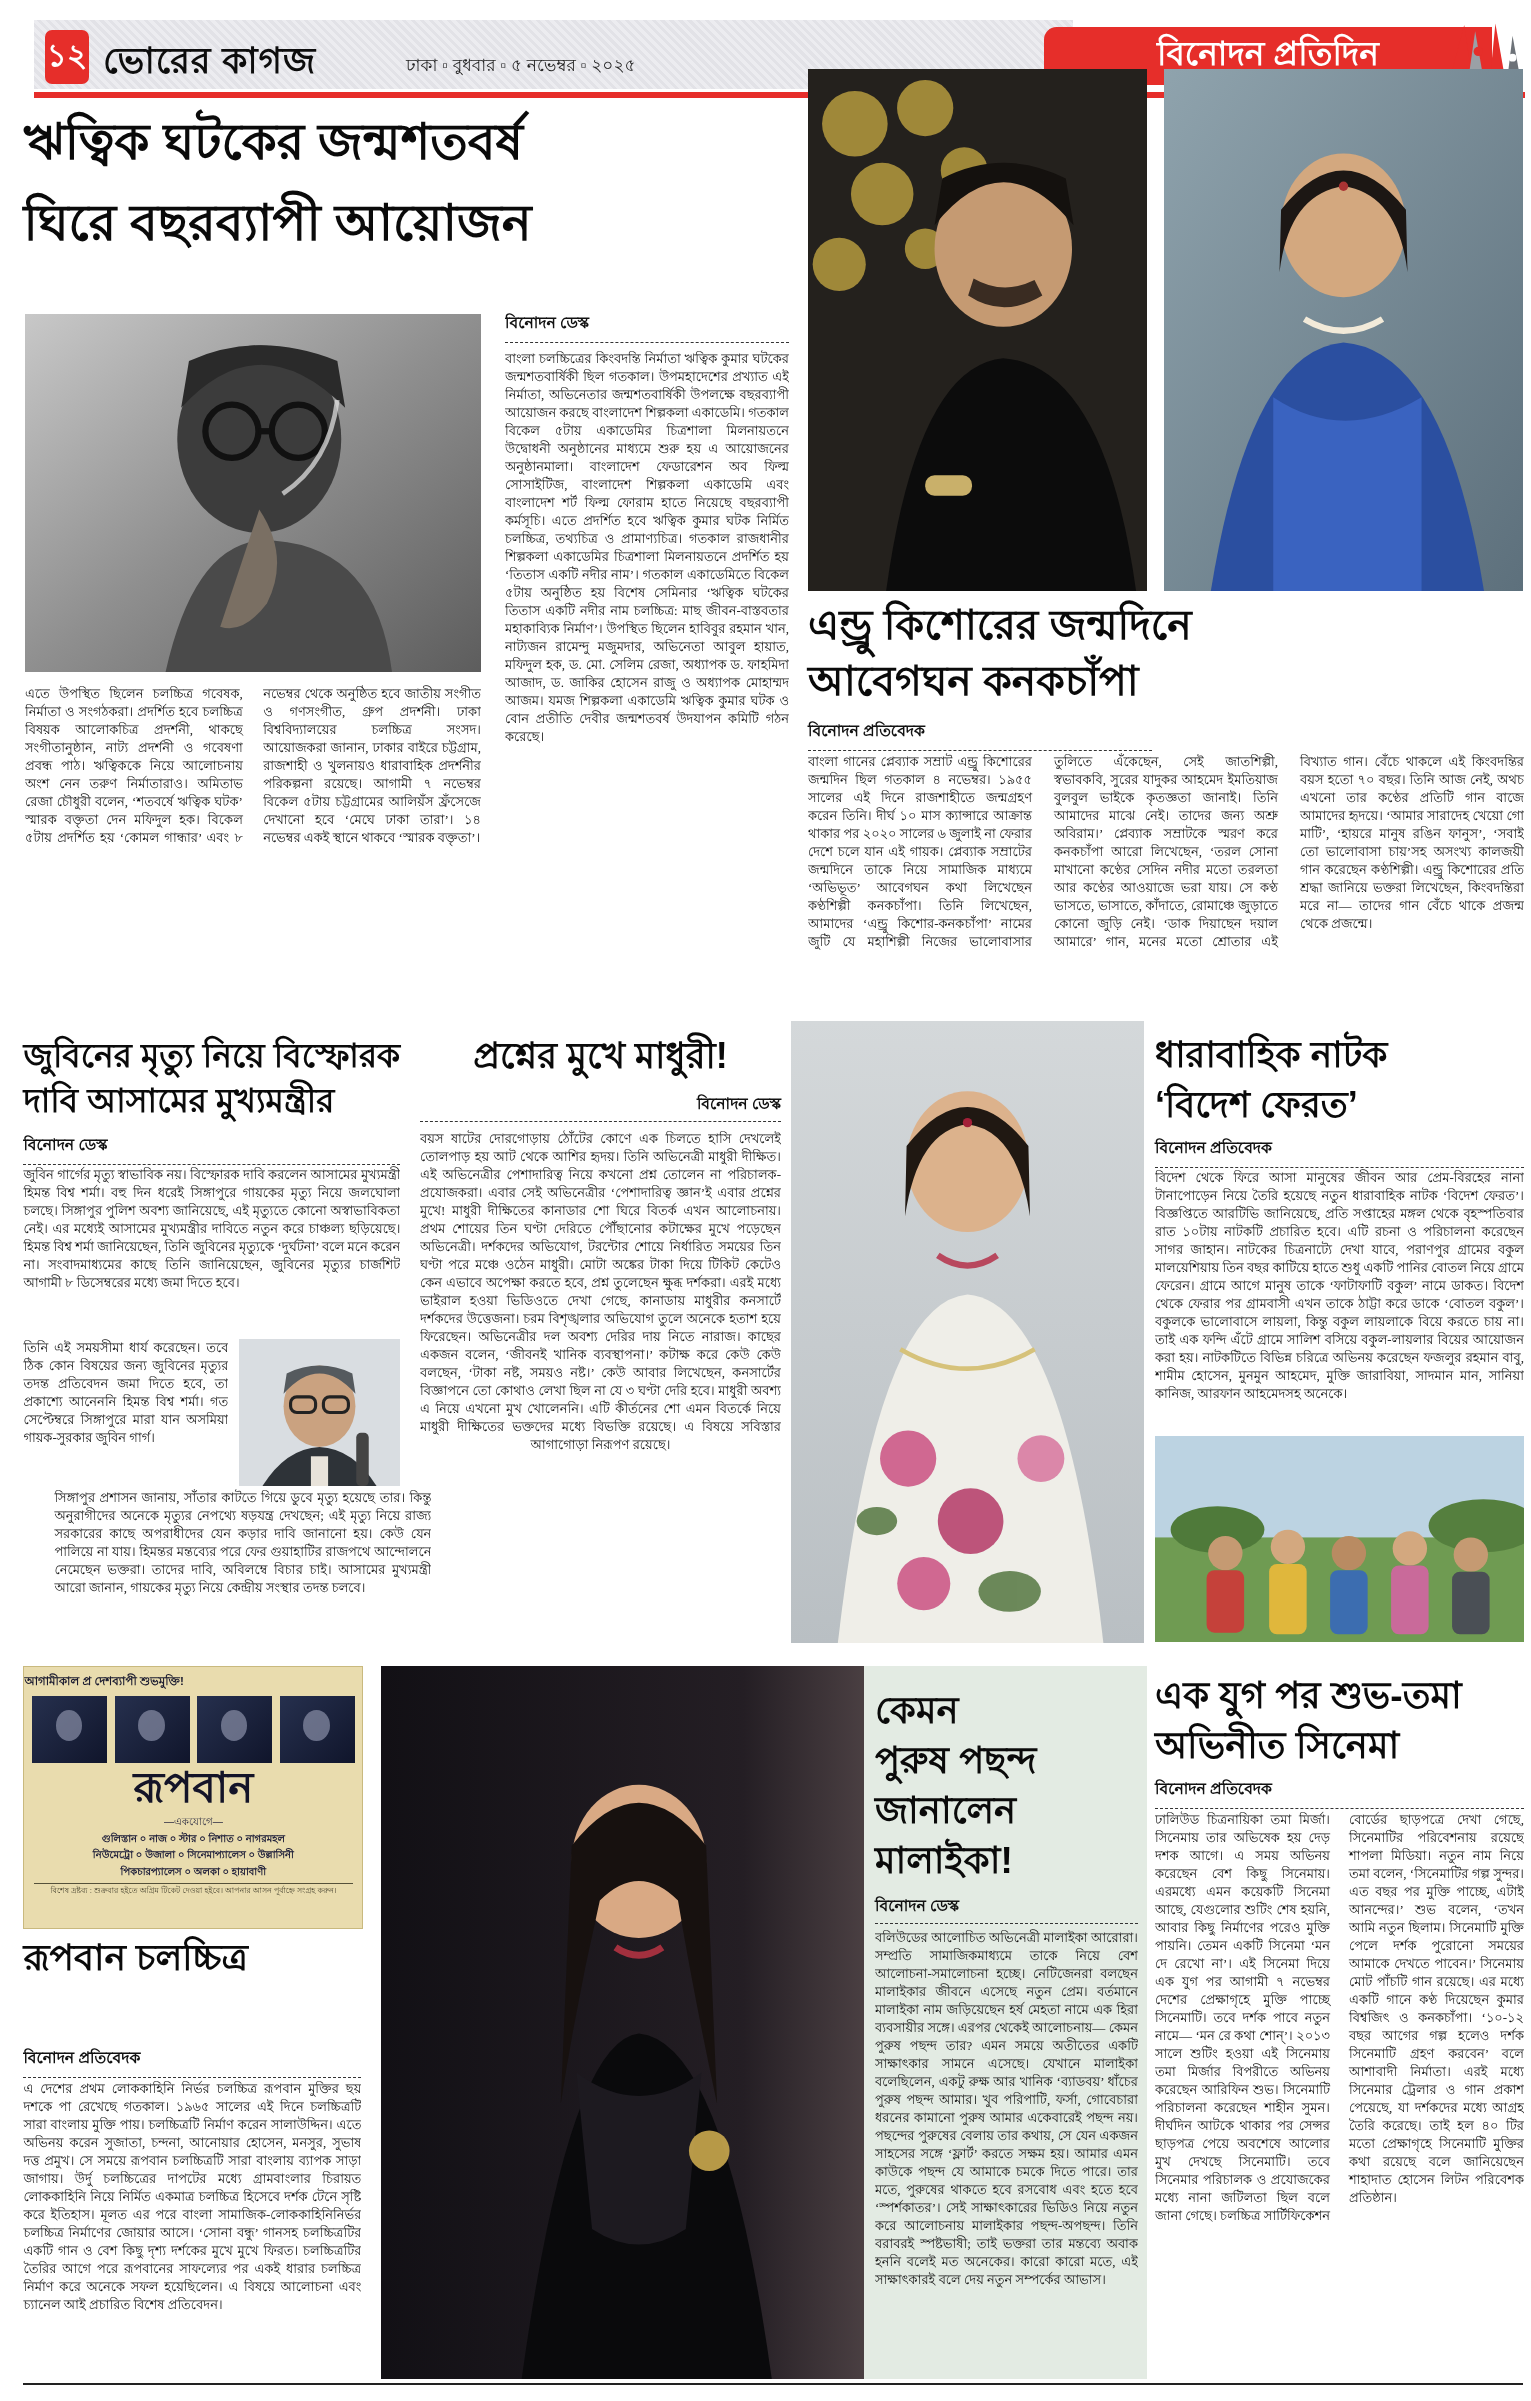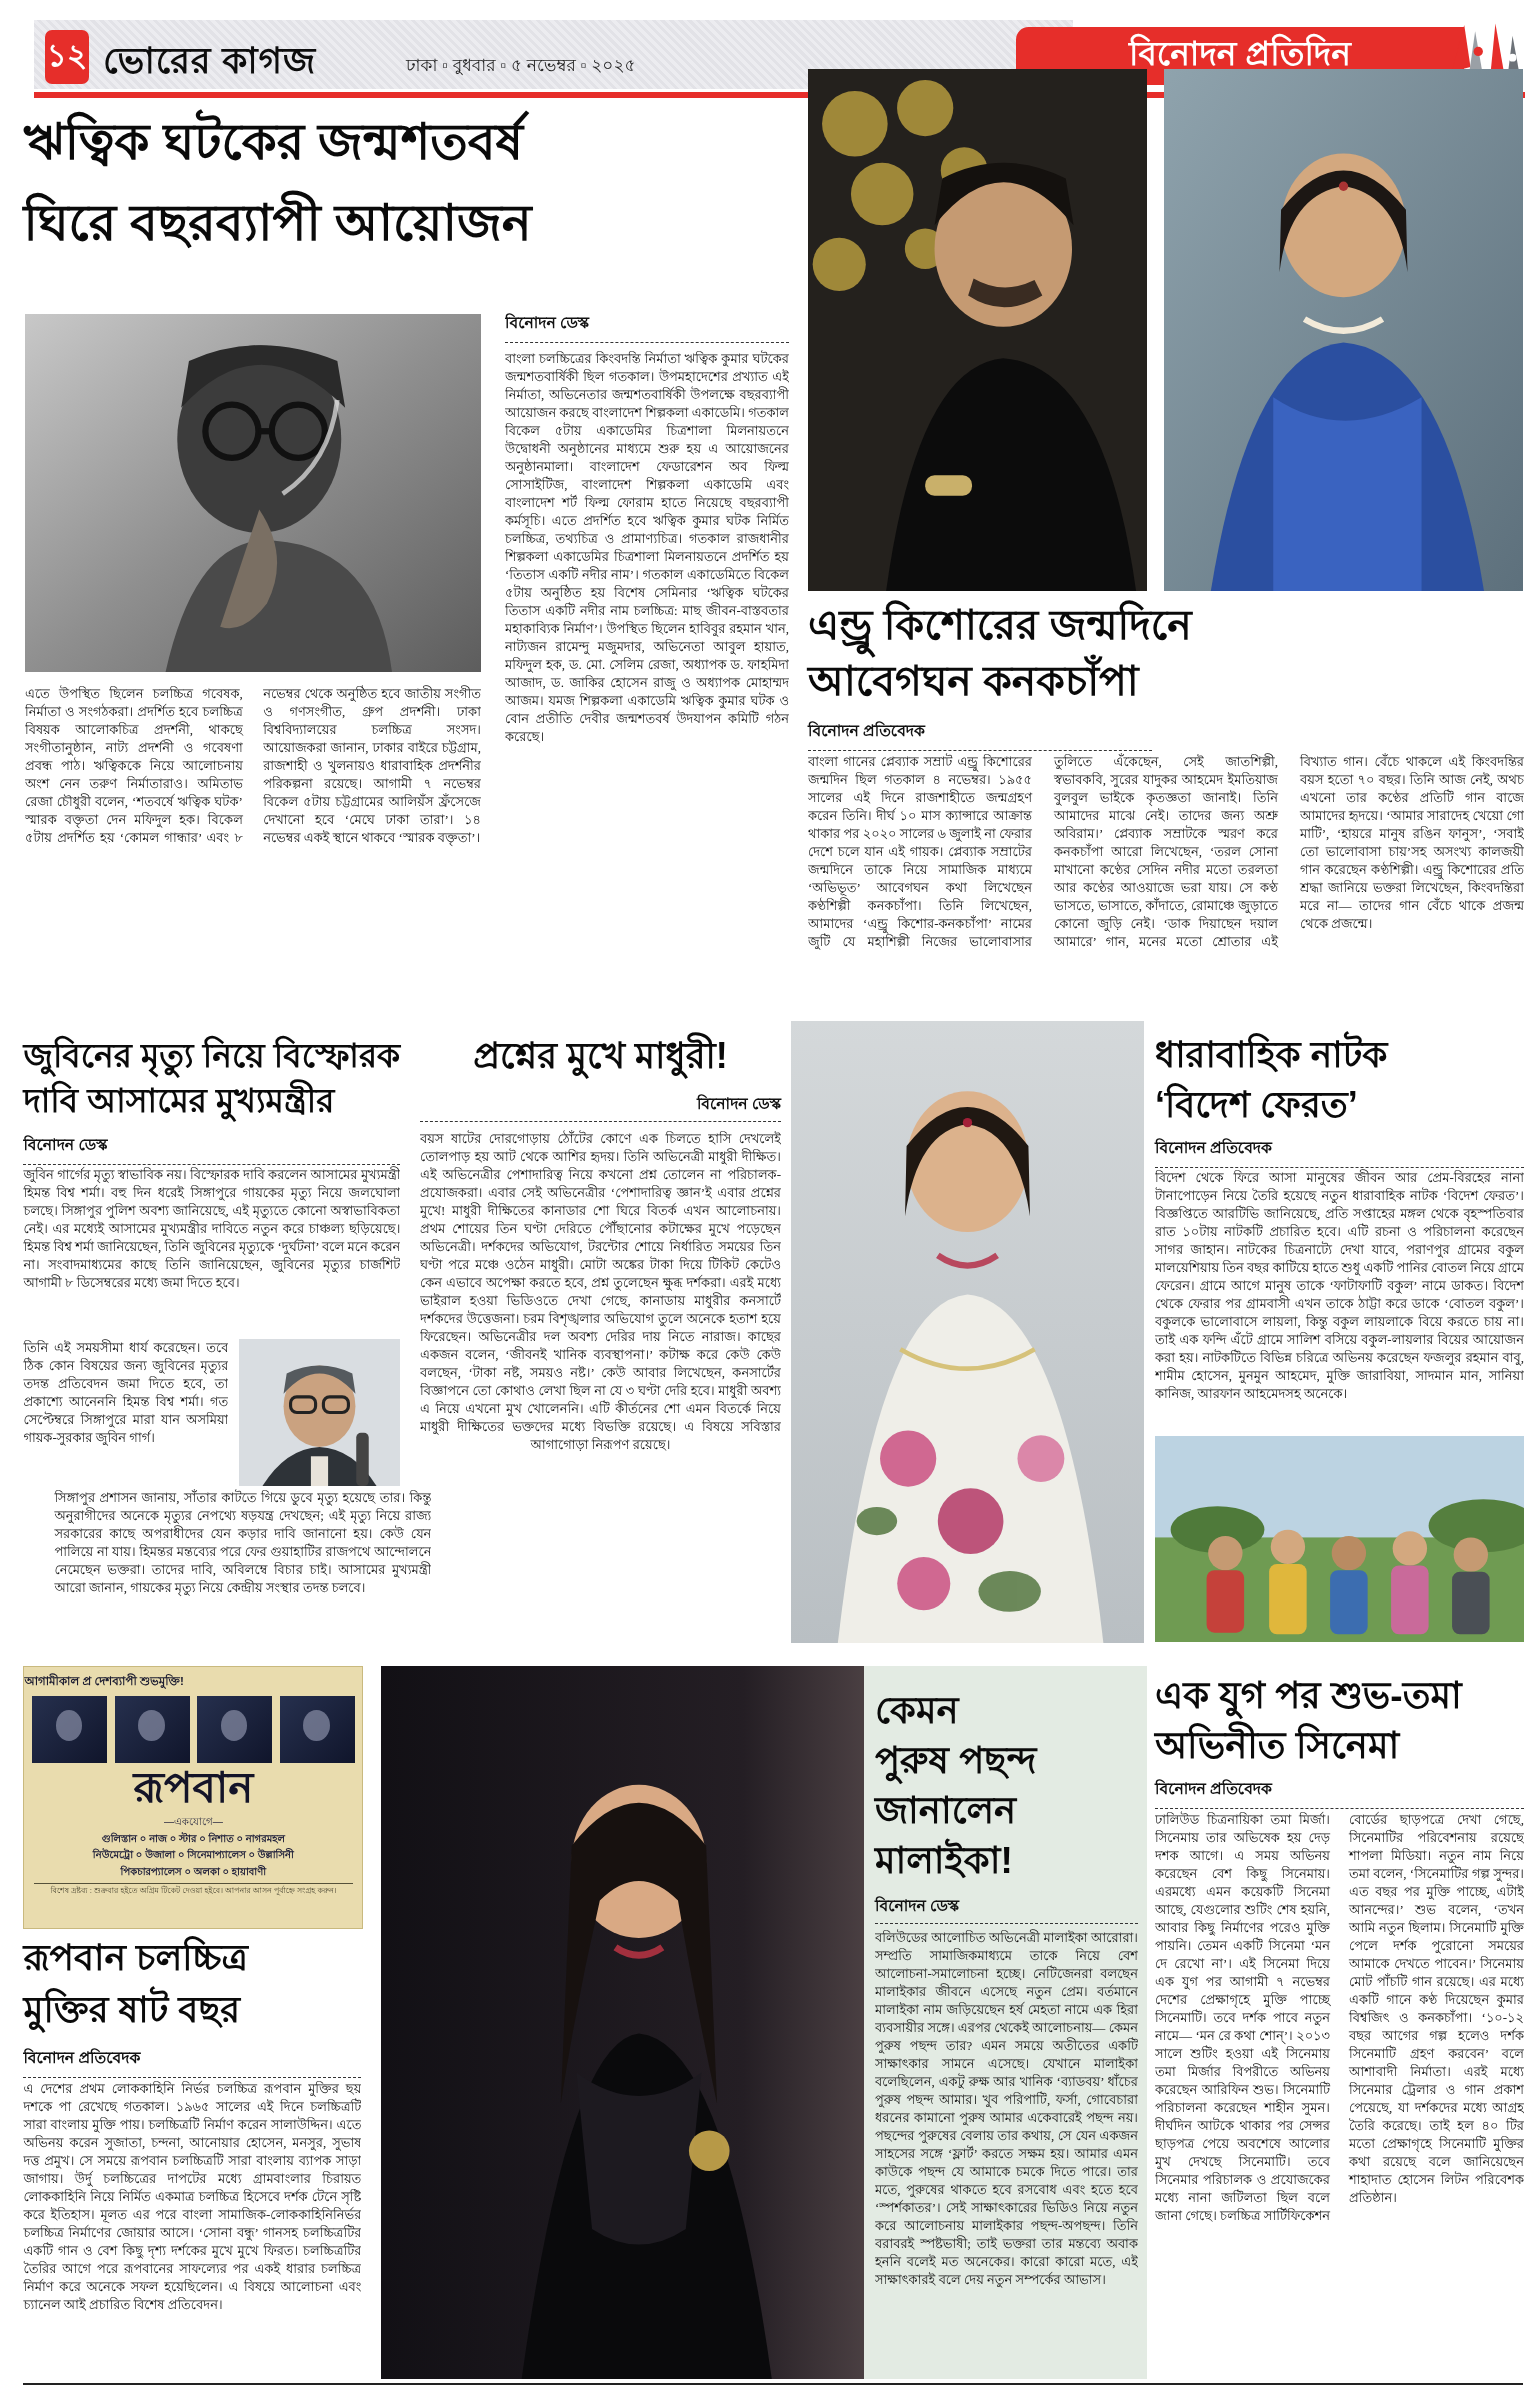--- a/index.html
+++ b/index.html
@@ -9,21 +9,21 @@
 
   
   .hdr-band{left:34px;top:20.3px;width:1039px;height:69px;
      background:repeating-linear-gradient(45deg,#e2e2e7 0 3.1px,#ececf0 3.1px 6.3px);}
   .pagenum{left:45px;top:30px;width:44px;height:54px;background:#e62e2a;border-radius:7px;
      color:#fff;font-family:"Liberation Sans",sans-serif;font-weight:bold;font-size:31px;
      display:flex;align-items:center;justify-content:center;}
   .masthead{left:103px;top:33px;font-family:"Liberation Sans",sans-serif;font-weight:bold;
      font-size:36px;color:#0d0d0d;letter-spacing:0.8px;}
   .dateline{left:406px;top:52px;font-size:17px;color:#222;font-family:"Liberation Sans",sans-serif;}
-  .banner{left:1016px;top:26.6px;width:448px;height:58px;background:#e62e2a;
+  .banner{left:1044px;top:26.6px;width:448px;height:58px;background:#e62e2a;
      border-radius:12.5px 0 0 12.5px;display:flex;align-items:center;justify-content:center;}
   .banner span{color:#fff;font-family:"Liberation Sans",sans-serif;font-weight:bold;font-size:33px;}
   .banner-art{left:1444px;top:17px;width:81px;height:72px;}
   .red-rule{left:34px;top:92px;width:1491px;height:6.3px;background:#e62e2a;}
 
   
   .headline{font-family:"Liberation Sans",sans-serif;font-weight:bold;color:#0a0a0a;}
   .byline{font-family:"Liberation Sans",sans-serif;font-weight:bold;font-size:15.6px;color:#111;}
   .dashes{border-top:1.6px dashed #333;height:0;margin-top:4.7px;}
   .body-txt{font-size:13px;line-height:18px;text-align:justify;color:#141414;overflow:hidden;}
@@ -292,21 +292,20 @@
     </div>
     <div class="ptitle">রূপবান</div>
     <div class="rel">—একযোগে—</div>
     <div class="theatres">গুলিস্তান ০ নাজ ০ স্টার ০ নিশাত ০ নাগরমহল</div>
     <div class="theatres">নিউমেট্রো ০ উজালা ০ সিনেমাপ্যালেস ০ উল্লাসিনী</div>
     <div class="theatres">পিকচারপ্যালেস ০ অলকা ০ হায়াবাণী</div>
     <div class="footline">বিশেষ দ্রষ্টব্য : শুক্রবার হইতে অগ্রিম টিকেট দেওয়া হইবে। আপনার আসন পূর্বাহ্নে সংগ্রহ করুন।</div>
   </div>
   <div class="abs headline rb-headline">
     <div>রূপবান চলচ্চিত্র</div>
-    <div>মুক্তির ষাট বছর</div>
   </div>
   <div class="abs rb-byline">
     <div class="byline">বিনোদন প্রতিবেদক</div>
     <div class="dashes"></div>
   </div>
   <div class="abs body-txt rb-body">এ দেশের প্রথম লোককাহিনি নির্ভর চলচ্চিত্র রূপবান মুক্তির ছয় দশকে পা রেখেছে গতকাল। ১৯৬৫ সালের এই দিনে চলচ্চিত্রটি সারা বাংলায় মুক্তি পায়। চলচ্চিত্রটি নির্মাণ করেন সালাউদ্দিন। এতে অভিনয় করেন সুজাতা, চন্দনা, আনোয়ার হোসেন, মনসুর, সুভাষ দত্ত প্রমুখ। সে সময়ে রূপবান চলচ্চিত্রটি সারা বাংলায় ব্যাপক সাড়া জাগায়। উর্দু চলচ্চিত্রের দাপটের মধ্যে গ্রামবাংলার চিরায়ত লোককাহিনি নিয়ে নির্মিত একমাত্র চলচ্চিত্র হিসেবে দর্শক টেনে সৃষ্টি করে ইতিহাস। মূলত এর পরে বাংলা সামাজিক-লোককাহিনিনির্ভর চলচ্চিত্র নির্মাণের জোয়ার আসে। ‘সোনা বন্ধু’ গানসহ চলচ্চিত্রটির একটি গান ও বেশ কিছু দৃশ্য দর্শকের মুখে মুখে ফিরত। চলচ্চিত্রটির তৈরির আগে পরে রূপবানের সাফল্যের পর একই ধারার চলচ্চিত্র নির্মাণ করে অনেকে সফল হয়েছিলেন। এ বিষয়ে আলোচনা এবং চ্যানেল আই প্রচারিত বিশেষ প্রতিবেদন।</div>
 
   <div class="abs p-malaika">
     <svg class="ph" viewBox="0 0 618 912" preserveAspectRatio="none">
       <defs>

